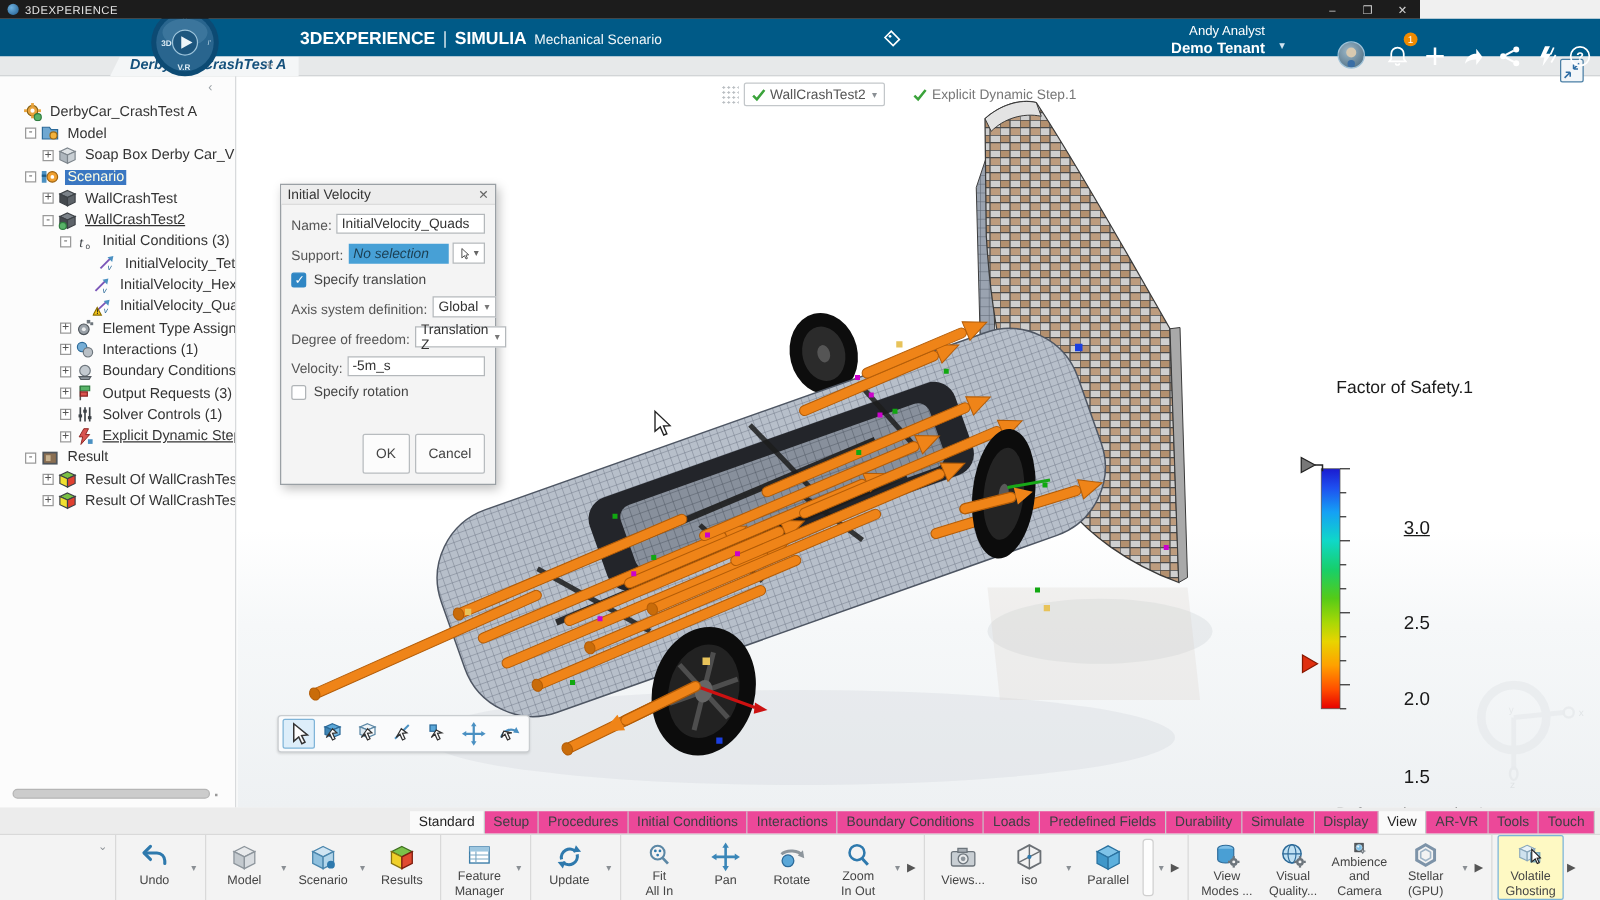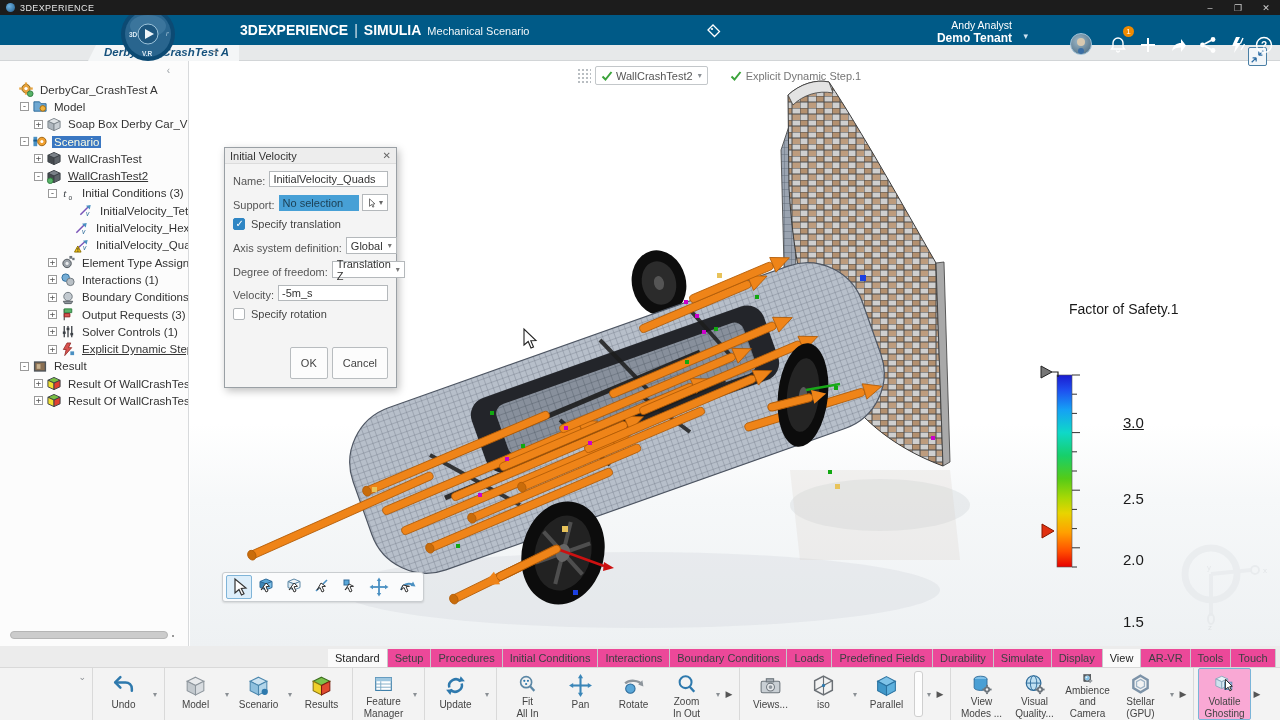--- a/index.html
+++ b/index.html
@@ -1,20 +1,20 @@
 <!DOCTYPE html>
 <html><head>
 <meta charset="utf-8">
 <style>
   * { margin:0; padding:0; box-sizing:border-box; }
   html,body { width:1280px; height:720px; overflow:hidden; font-family:"Liberation Sans",sans-serif; background:#f0f0f0; }
   #stage { position:relative; width:1280px; height:720px; background:#f0f0f0; }
 
   
-  .titlebar { position:absolute; left:0; top:0; width:1280px; height:15px; background:#1c1c1c; color:#e6e6e6; display:flex; align-items:center; z-index:50; }
+  .titlebar { position:absolute; left:0; top:0; width:1136px; height:15px; background:#1c1c1c; color:#e6e6e6; display:flex; align-items:center; z-index:50; }
   .titlebar .appico { width:9px; height:9px; border-radius:50%; background:radial-gradient(circle at 35% 35%, #6fb2e0, #1f5b8c); margin:0 5px 0 6px; }
   .titlebar .ttext { font-size:9px; letter-spacing:.4px; }
   .winbtns { position:absolute; right:0; top:0; height:15px; display:flex; }
   .winbtn { width:28px; height:15px; font-size:9px; color:#cfcfcf; display:flex; align-items:center; justify-content:center; cursor:default; }
 
   
   .appbar { position:absolute; left:0; top:15px; width:1280px; height:30px; background:#005a87; z-index:20; }
   .brand { position:absolute; left:240px; top:7px; color:#fff; font-size:14px; white-space:nowrap; }
   .brand b { font-weight:bold; }
   .brand .lt { font-weight:700; }
@@ -78,41 +78,41 @@
   .navghost { position:absolute; left:985px; top:475px; width:110px; height:95px; opacity:.5; z-index:3; }
 
   
   .dialog { position:absolute; left:224px; top:86px; width:173px; height:241px; background:#f4f4f4; border:1px solid #9aa0a5; box-shadow:2px 3px 8px rgba(0,0,0,.25); z-index:40; font-size:11px; color:#444; }
   .dlg-title { height:16px; background:#ededed; border-bottom:1px solid #dcdcdc; display:flex; align-items:center; padding:0 5px; color:#333; }
   .dlg-close { margin-left:auto; color:#666; font-size:10px; cursor:pointer; }
   .dlg-body { padding:7px 8px 0 8px; }
   .drow { display:flex; align-items:flex-end; margin-bottom:7px; }
   .drow label { margin-right:4px; white-space:nowrap; color:#555; }
   .dinput { flex:1; height:16px; border:1px solid #b4b8bb; background:#fff; font-size:11px; padding:0 3px; color:#333; font-family:inherit; outline:none; min-width:0; }
-  .support-field { flex:1; height:16px; background:#47a0d6; color:#1b3e52; display:flex; align-items:center; padding:0 4px; cursor:pointer; }
+  .support-field { flex:1; height:16px; background:#47a0d6; color:#1b3e52; font-style:italic; display:flex; align-items:center; padding:0 4px; cursor:pointer; }
   .pickbtn { width:26px; height:17px; border:1px solid #b4b8bb; background:#fff; margin-left:3px; display:flex; align-items:center; justify-content:center; gap:2px; font-size:8px; color:#666; cursor:pointer; }
   .chk { width:12px; height:12px; border:1px solid #b0b4b7; background:#fff; margin-right:6px; flex:none; border-radius:2px; }
   .chk.on { background:#2f86c4; border-color:#2f86c4; position:relative; }
   .chk.on::after { content:"✓"; position:absolute; left:1.5px; top:-1.5px; color:#fff; font-size:10px; }
   .ddbtn { height:17px; border:1px solid #b4b8bb; background:#fff; display:flex; align-items:center; padding:0 4px; gap:5px; cursor:pointer; color:#333; }
   .ddbtn .car { font-size:8px; color:#777; }
   .dlg-btns { position:absolute; right:8px; bottom:8px; display:flex; gap:4px; }
   .dlg-btn { height:32px; padding:0 10px; border:1px solid #b8bcbf; background:#fcfcfc; border-radius:2px; font-size:11px; color:#444; cursor:pointer; }
 
   
   .ribbontabs { position:absolute; left:0; top:646px; width:1280px; height:21px; background:#ececec; display:flex; align-items:flex-end; padding-left:328px; }
   .rtab { font-size:11px; color:#3c3f42; padding:3px 7px 3px 7px; background:#ec4899; border-right:1px solid #c6c8ca; cursor:pointer; white-space:nowrap; }
   .rtab.active { background:#fafafa; color:#222; }
 
   
   .actionbar { position:absolute; left:0; top:667px; width:1280px; height:53px; background:#f3f3f3; border-top:1px solid #d9d9d9; display:flex; align-items:stretch; }
   .ab-lead { width:92px; flex:none; display:flex; align-items:flex-start; justify-content:flex-end; color:#8a8f94; font-size:9px; padding:4px 6px 0 0; }
   .ab-group { display:flex; align-items:stretch; border-left:1px solid #d9d9d9; padding:0 4px; }
   .ab-item { width:53px; display:flex; flex-direction:column; align-items:center; padding-top:4px; position:relative; cursor:pointer; border:1px solid transparent; border-radius:2px; }
-  .ab-item.hl { border-color:#7ab4d8; background:#f9a8d4; }
+  .ab-item.hl { border-color:#7ab4d8; background:#fef9c3; }
   .ab-item .lbl { font-size:10px; color:#444; text-align:center; line-height:1.15; margin-top:1px; }
   .ab-dd { width:10px; display:flex; align-items:center; justify-content:center; color:#8a8f94; font-size:8px; cursor:pointer; }
   .ab-more { width:12px; display:flex; align-items:center; justify-content:center; color:#555; font-size:9px; cursor:pointer; }
   .ab-scroll { width:9px; margin:3px 1px; background:#fdfdfd; border:1px solid #cfcfcf; border-radius:3px; cursor:pointer; }
 
   .grnchk { width:12px; height:12px; }
 </style>
 </head>
 <body>
 <div id="stage">

